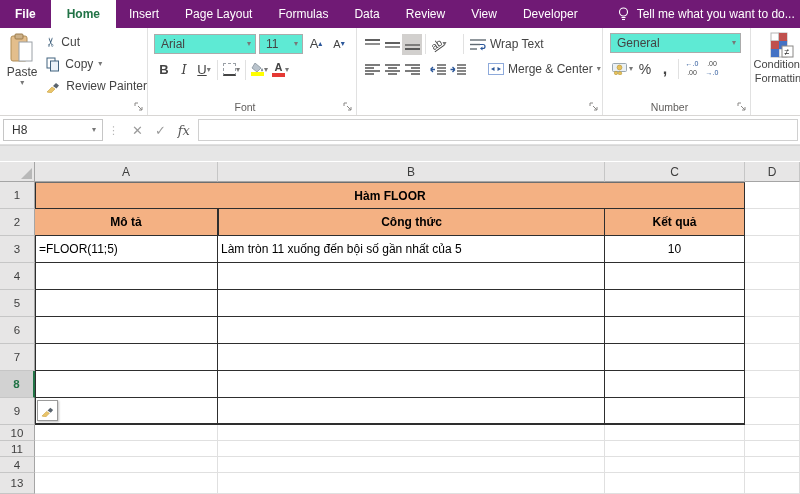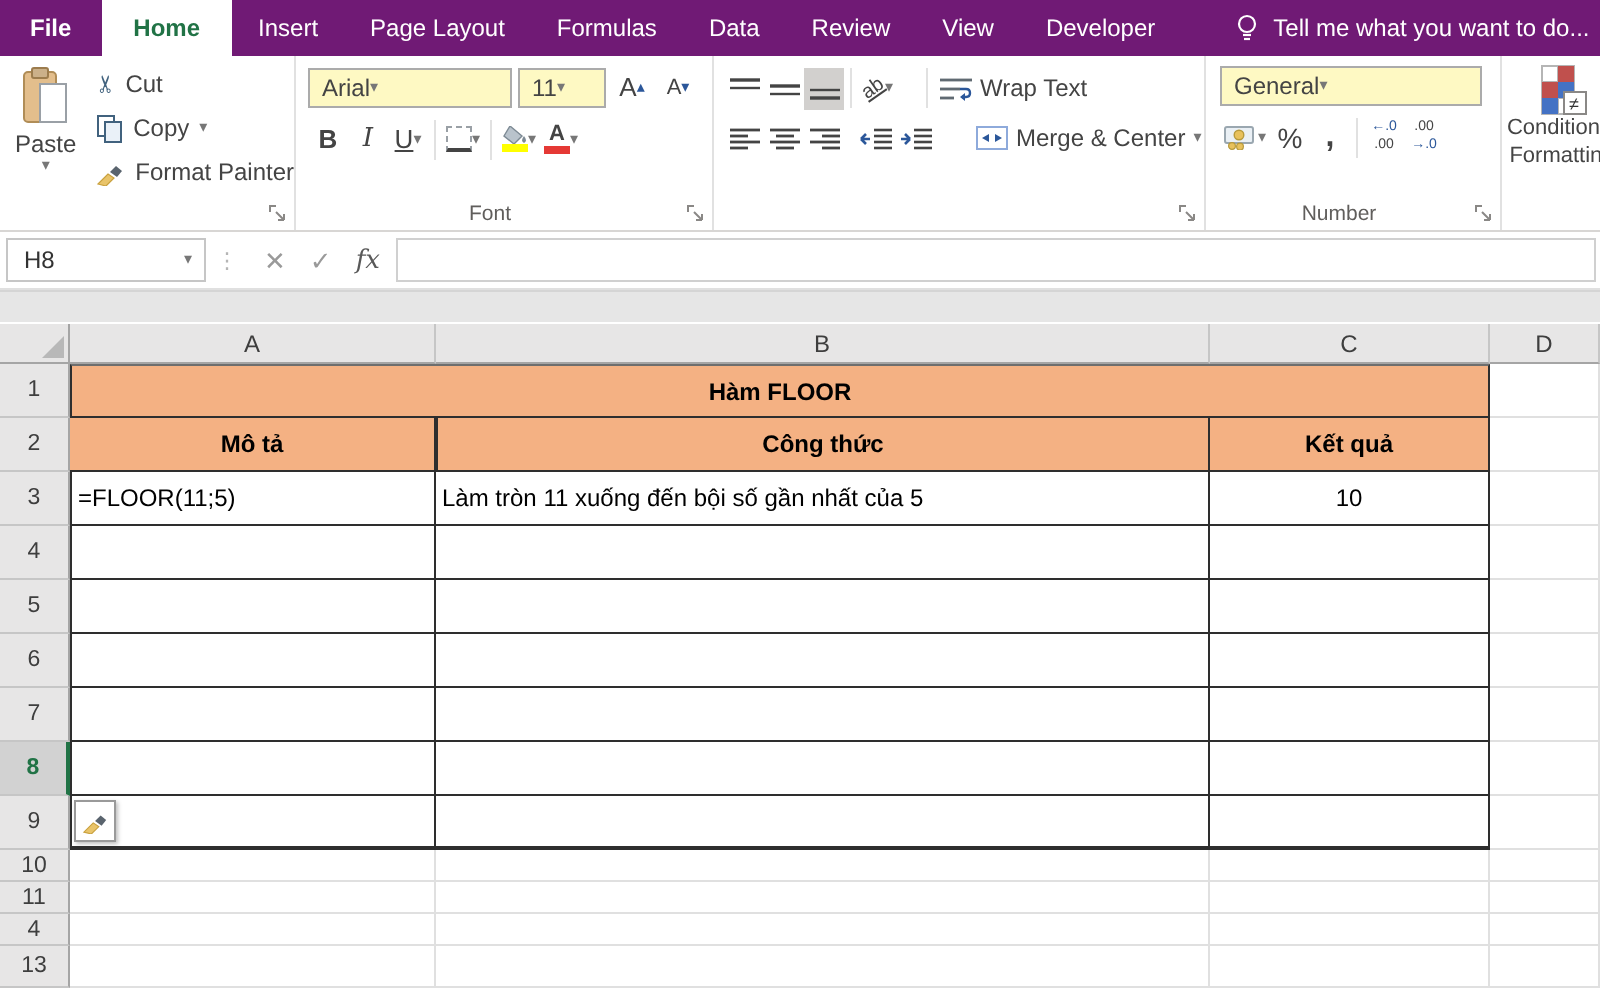--- a/index.html
+++ b/index.html
@@ -14,21 +14,21 @@
   .tab.active { background:#fff; color:#217346; font-weight:bold; padding:0 16px; }
   .tellme { display:flex; align-items:center; gap:7px; margin-left:26px; font-size:12px; color:#fff; }
 
   
   .ribbon { height:88px; background:#fff; border-bottom:1px solid #d8d6d4; display:flex; overflow:hidden; }
   .rgroup { position:relative; height:100%; border-right:1px solid #e1e1e1; flex:none; }
   .rgroup-label { position:absolute; bottom:2px; left:0; right:14px; text-align:center; font-size:10.5px; color:#605e5c; }
   .launcher { position:absolute; right:3px; bottom:3px; width:10px; height:10px; }
   .rtext { font-size:12px; color:#444; white-space:nowrap; }
   .caret { font-size:8px; color:#777; line-height:1; }
-  .combo { display:flex; align-items:center; background:#fef9c3; border:1px solid #ababab; height:20px; padding:0 4px 0 6px; }
+  .combo { display:flex; align-items:center; justify-content:space-between; background:#5eead4; border:1px solid #ababab; height:20px; padding:0 4px 0 6px; }
   .btn { display:flex; align-items:center; justify-content:center; height:21px; min-width:20px; padding:0 2px; }
   .btn.selected { background:#d2d0ce; }
   .vsep { width:1px; background:#e1e1e1; height:20px; margin:0 3px; align-self:center; }
   .rrow { display:flex; align-items:center; }
   svg { display:block; }
 
   
   .g-clip { width:148px; }
   .g-clip .content { display:flex; padding:3px 0 0 4px; }
   .paste-btn { width:42px; display:flex; flex-direction:column; align-items:center; padding-top:2px; }
@@ -158,21 +158,21 @@
             <span class="rtext">Copy</span>
             <span class="caret">▾</span>
           </div>
           <div class="rrow">
             <span>
               <svg width="15" height="14" viewBox="0 0 15 14">
                   <path d="M1 13 L6 8 L9 10 L5 14 Z" fill="#e9c46a" stroke="#c9a13e" stroke-width="0.6"></path>
                   <path d="M7 7 L10 4 L13 6.5 L10.5 9.5 Z" fill="#5a646e"></path>
                 </svg>
             </span>
-            <span class="rtext">Format Painter</span>
+            <span class="rtext">Review Painter</span>
           </div>
         </div>
       </div>
       <span class="launcher">
         <svg width="10" height="10" viewBox="0 0 10 10" stroke="#8a8886" fill="none">
             <path d="M1 4 V1 H4"></path>
             <path d="M4 4 L8 8 M8 8 H5 M8 8 V5"></path>
           </svg>
       </span>
     </div>

